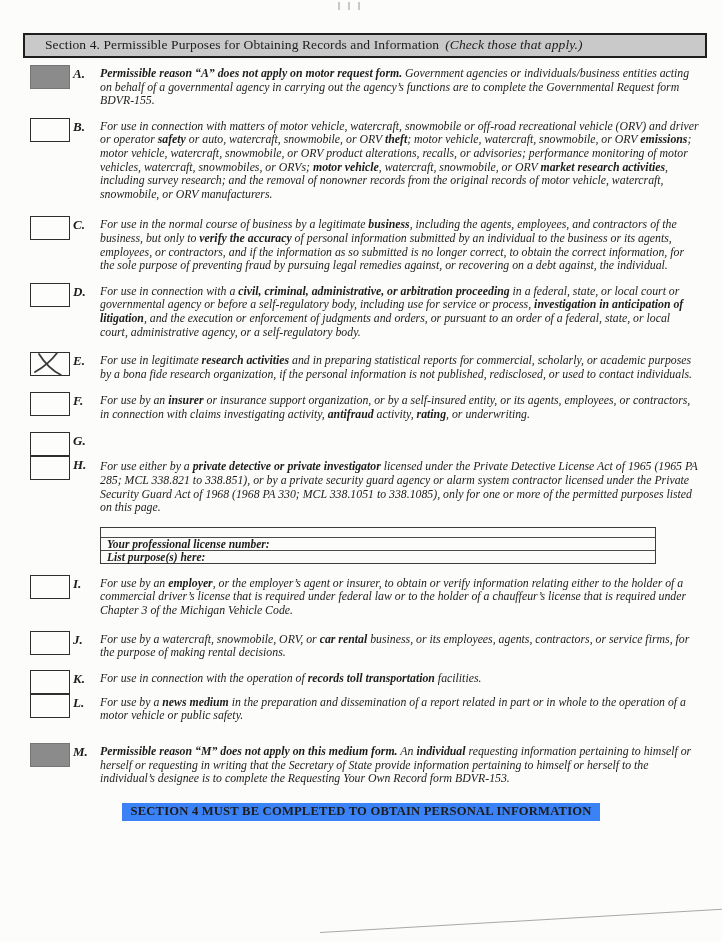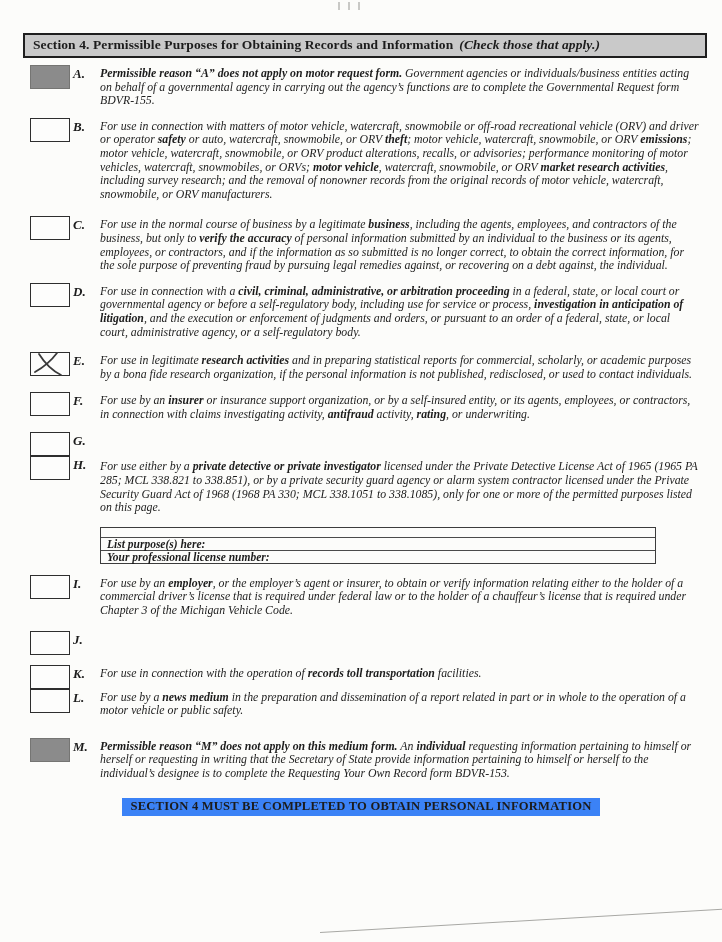--- a/index.html
+++ b/index.html
@@ -24,23 +24,23 @@
   
   .scan-line-bottom {
     position: absolute; left: 320px; top: 932px;
     width: 410px; border-top: 1.5px solid #a8a8a4;
     transform: rotate(-3.3deg); transform-origin: left center;
   }
   .section-header {
     margin: 33px 15px 0 23px;
     background: #c9c9c9;
     border: 2px solid #1e1e1e;
-    padding: 2px 8px 3px 8px;
+    padding: 2px 8px 3px 20px;
     font-size: 13.5px;
-    font-weight: bold;
+    font-weight: normal;
     letter-spacing: 0.1px;
     white-space: nowrap;
   }
   .section-header .hdr-note { font-style: italic; margin-left: 6px; }
   .items { margin-top: 7px; }
   .item {
     display: flex;
     align-items: flex-start;
     padding-left: 30px;
     padding-right: 22px;
@@ -175,35 +175,36 @@
       <div class="letter">G.</div>
     </div>
 
     <div class="item item-h">
       <div class="cb cb-empty"></div>
       <div class="letter">H.</div>
       <div class="text-col">
         <div class="text">For use either by a <b>private detective or private investigator</b> licensed under the Private Detective License Act of 1965 (1965 PA 285; MCL 338.821 to 338.851), or by a private security guard agency or alarm system contractor licensed under the Private Security Guard Act of 1968 (1968 PA 330; MCL 338.1051 to 338.1085), only for one or more of the permitted purposes listed on this page.</div>
         <div class="purpose-table">
           <div class="pt-row pt-blank"></div>
+          <div class="pt-row"><span>Your professional license number:</span></div>
           <div class="pt-row"><span>List purpose(s) here:</span></div>
-          <div class="pt-row"><span>Your professional license number:</span></div>
         </div>
       </div>
     </div>
 
     <div class="item item-i">
       <div class="cb cb-empty"></div>
       <div class="letter">I.</div>
       <div class="text">For use by an <b>employer</b>, or the employer’s agent or insurer, to obtain or verify information relating either to the holder of a commercial driver’s license that is required under federal law or to the holder of a chauffeur’s license that is required under Chapter 3 of the Michigan Vehicle Code.</div>
     </div>
 
     <div class="item item-j">
       <div class="cb cb-empty"></div>
       <div class="letter">J.</div>
+      <div class="text">For use by a watercraft, snowmobile, ORV, or <b>car rental</b> business, or its employees, agents, contractors, or service firms, for the purpose of making rental decisions.</div>
     </div>
 
     <div class="item item-k">
       <div class="cb cb-empty"></div>
       <div class="letter">K.</div>
       <div class="text">For use in connection with the operation of <b>records toll transportation</b> facilities.</div>
     </div>
 
     <div class="item item-l">
       <div class="cb cb-empty"></div>

